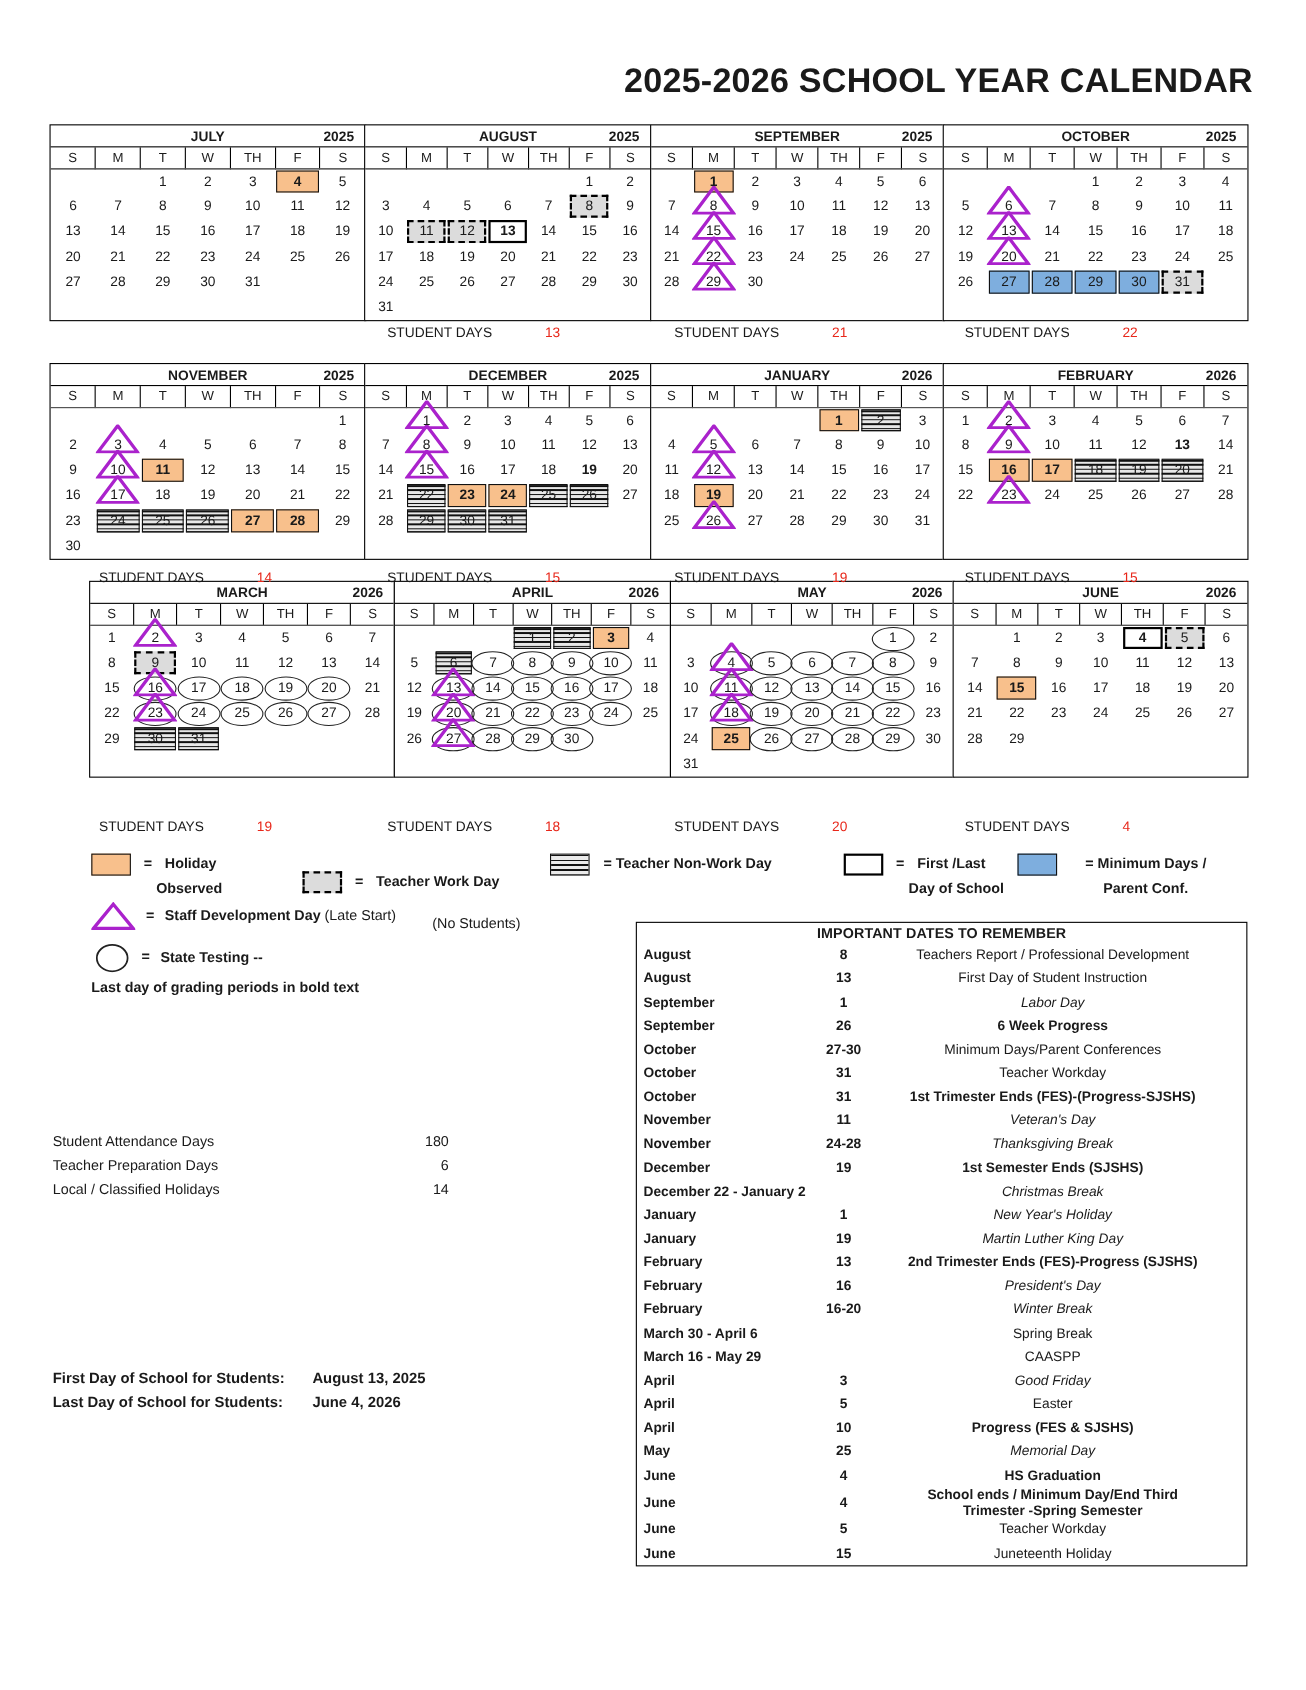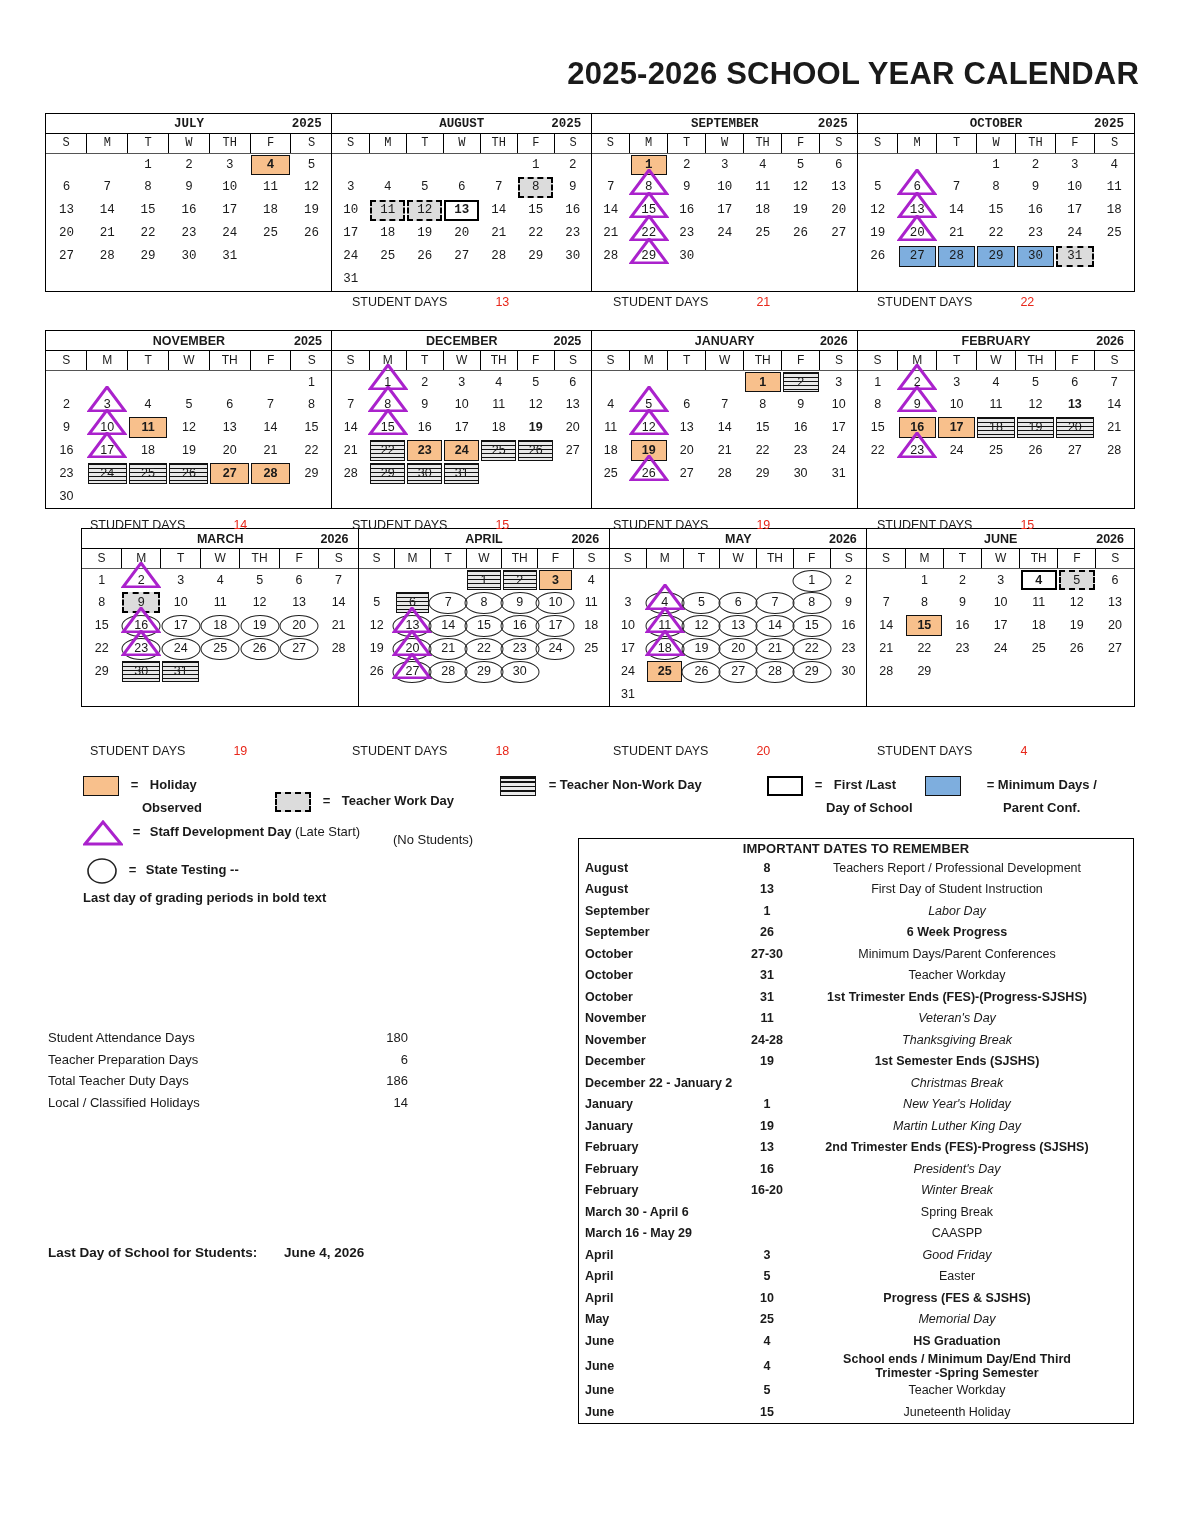--- a/index.html
+++ b/index.html
@@ -15,21 +15,21 @@
 
   
   #title {
     position:absolute; right:48px; top:56px;
     font-size: 31px; font-weight: bold; letter-spacing: .2px;
     white-space: nowrap;
   }
 
   
   .cal-row { position:absolute; left:45px; width:1090px; display:flex; gap:0; }
-  #row1 { top:113px;font-family:Liberation Mono, monospace; }
+  #row1 { top:113px; }
   #row2 { top:330px; }
   #row3 { top:528px;padding-left:36px; }
 
   .month {
     position: relative;
     border: 1.6px solid #000;
     background:#fff;
     box-sizing: border-box;
   }
   .m0 { width:290px; }
@@ -2750,30 +2750,29 @@
 <div id="stats">
     <div class="srow">
       <span class="slabel">Student Attendance Days</span>
       <span class="sval">180</span>
     </div>
     <div class="srow">
       <span class="slabel">Teacher Preparation Days</span>
       <span class="sval">6</span>
     </div>
     <div class="srow">
-      <span class="slabel">Total Teacher Duty Days</span>
-      <span class="sval">186</span>
-    </div>
-    <div class="srow">
       <span class="slabel">Local / Classified Holidays</span>
       <span class="sval">14</span>
     </div>
   </div>
 
 <div id="firstlast">
+  <div>
+    <span class="lab">First Day of School for Students:</span><span>August 13, 2025</span>
+  </div>
   <div>
     <span class="lab">Last Day of School for Students:</span><span>June 4, 2026</span>
   </div>
 </div>
 
 <div id="important">
   <h2>IMPORTANT DATES TO REMEMBER</h2>
   <div id="id-rows">
       <div class="idrow">
         <span class="mon">August</span>

